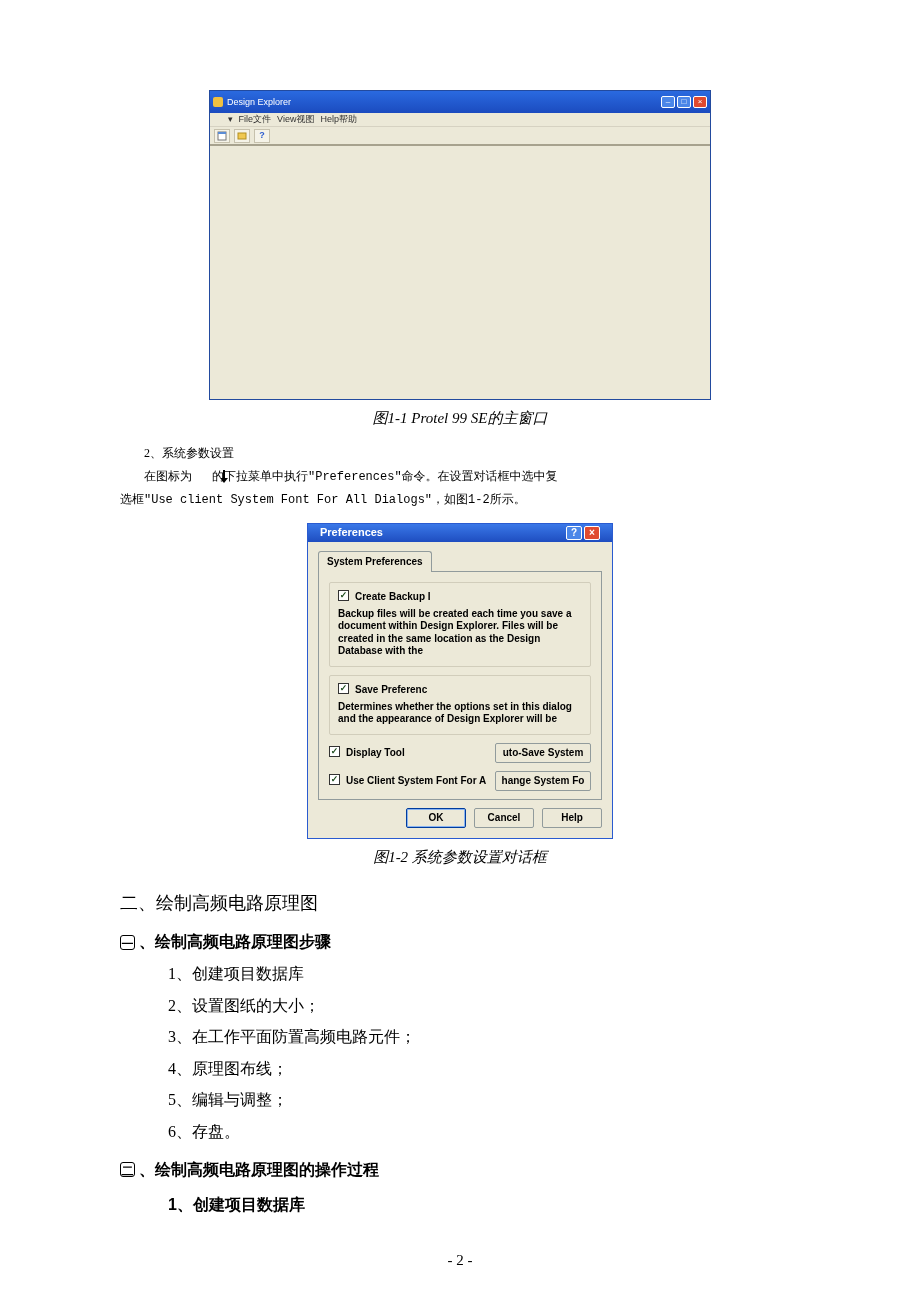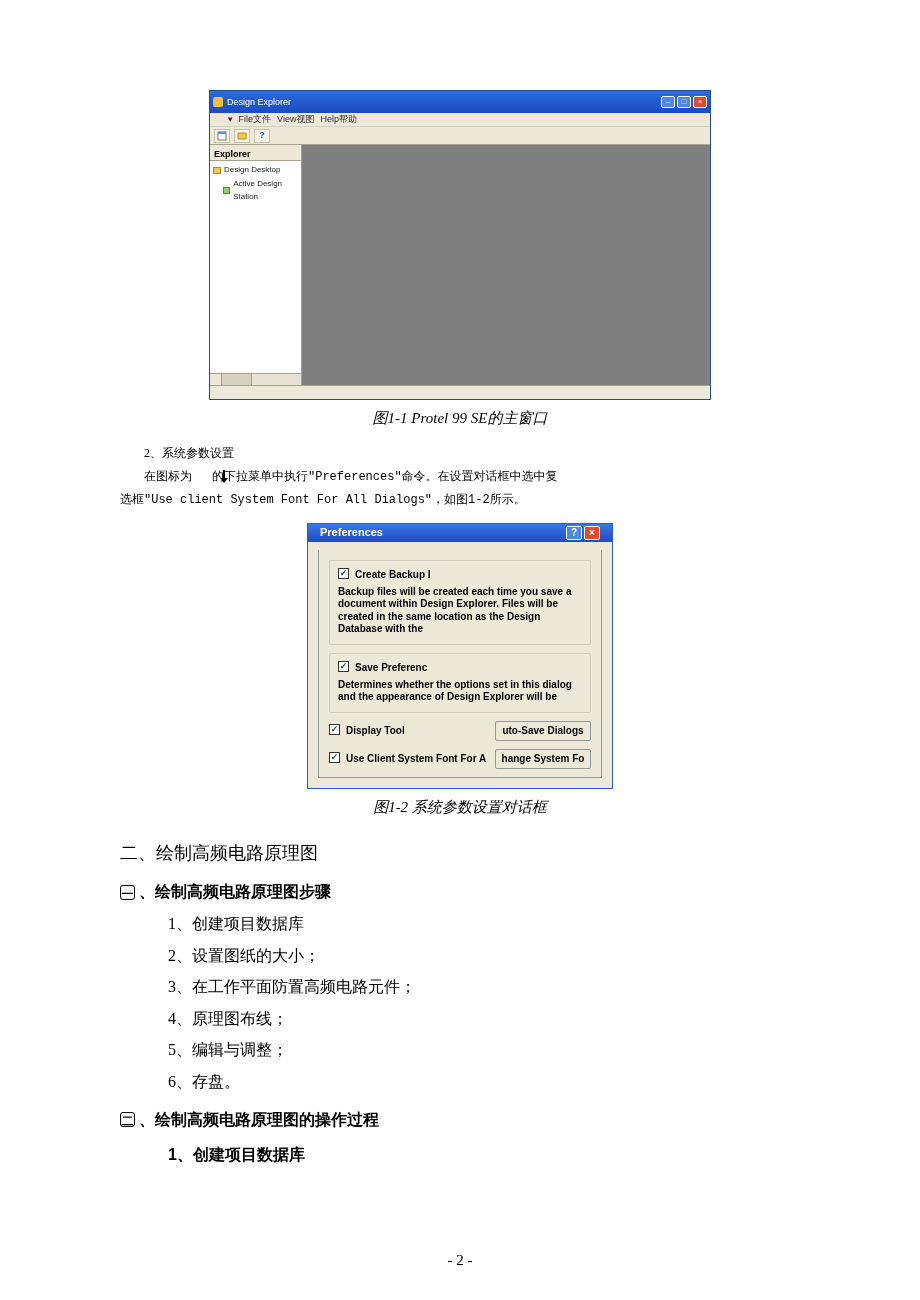--- a/index.html
+++ b/index.html
@@ -364,40 +364,20 @@
             <rect x="1" y="1" width="8" height="2" fill="#5b8dd6"></rect>
           </svg>
       </span>
       <span class="fig1-tbtn">
         <svg width="10" height="10" viewBox="0 0 10 10">
             <rect x="1" y="2" width="8" height="6" fill="#f0c850" stroke="#b38f20"></rect>
           </svg>
       </span>
       <span class="fig1-tbtn" style="font-weight:bold;color:#2a5bd0;">?</span>
     </div>
-    <div class="fig1-body">
-      <div class="fig1-sidebar">
-        <div class="fig1-tab">Explorer</div>
-        <div class="fig1-tree">
-          <div class="fig1-tree-item">
-            <span class="ico-folder"></span>
-            <span>Design Desktop</span>
-          </div>
-          <div class="fig1-tree-item child">
-            <span class="ico-chip"></span>
-            <span>Active Design Station</span>
-          </div>
-        </div>
-        <div class="fig1-hscroll">
-          <div class="arrow"></div>
-          <div class="thumb"></div>
-        </div>
-      </div>
-      <div class="fig1-canvas"></div>
-    </div>
     <div class="fig1-status"></div>
   </div>
   <div class="fig-caption">图1-1 Protel 99 SE的主窗口</div>
 
   <div class="para indent2">2、系统参数设置</div>
 
   <div class="para indent2">
     <span>在图标为 </span>
     <span class="arrow-down-icon">
       <svg width="10" height="14" viewBox="0 0 10 14">
@@ -411,20 +391,23 @@
 
   <div class="fig2">
     <div class="fig2-titlebar">
       <span>Preferences</span>
       <span class="ctrls">
         <span class="ctrl">?</span>
         <span class="ctrl close">×</span>
       </span>
     </div>
     <div class="fig2-inner">
+      <div class="fig2-tabrow">
+        <div class="fig2-tab">System Preferences</div>
+      </div>
       <div class="fig2-panel">
 
         <div class="fig2-group">
           <div class="fig2-check">
             <span class="box">✓</span>
             <span>Create Backup I</span>
           </div>
           <div class="fig2-desc">Backup files will be created each time you save a document within Design Explorer. Files will be created in the same location as the Design Database with the</div>
         </div>
 
@@ -434,31 +417,36 @@
             <span>Save Preferenc</span>
           </div>
           <div class="fig2-desc">Determines whether the options set in this dialog and the appearance of Design Explorer will be</div>
         </div>
 
         <div class="fig2-row">
           <div class="fig2-check">
             <span class="box">✓</span>
             <span>Display Tool</span>
           </div>
-          <span class="fig2-btn small">uto-Save Dialogs</span>
+          <span class="fig2-btn small">uto-Save System</span>
         </div>
 
         <div class="fig2-row">
           <div class="fig2-check">
             <span class="box">✓</span>
             <span>Use Client System Font For A</span>
           </div>
           <span class="fig2-btn small">hange System Fo</span>
         </div>
 
+      </div>
+      <div class="fig2-btnrow">
+        <span class="fig2-btn primary">OK</span>
+        <span class="fig2-btn">Cancel</span>
+        <span class="fig2-btn">Help</span>
       </div>
     </div>
   </div>
   <div class="fig-caption">图1-2  系统参数设置对话框</div>
 
   <div class="h1">二、绘制高频电路原理图</div>
 
   <div class="h2">
     <span class="circle-num"><span>一</span></span>
     <span>、绘制高频电路原理图步骤</span>

